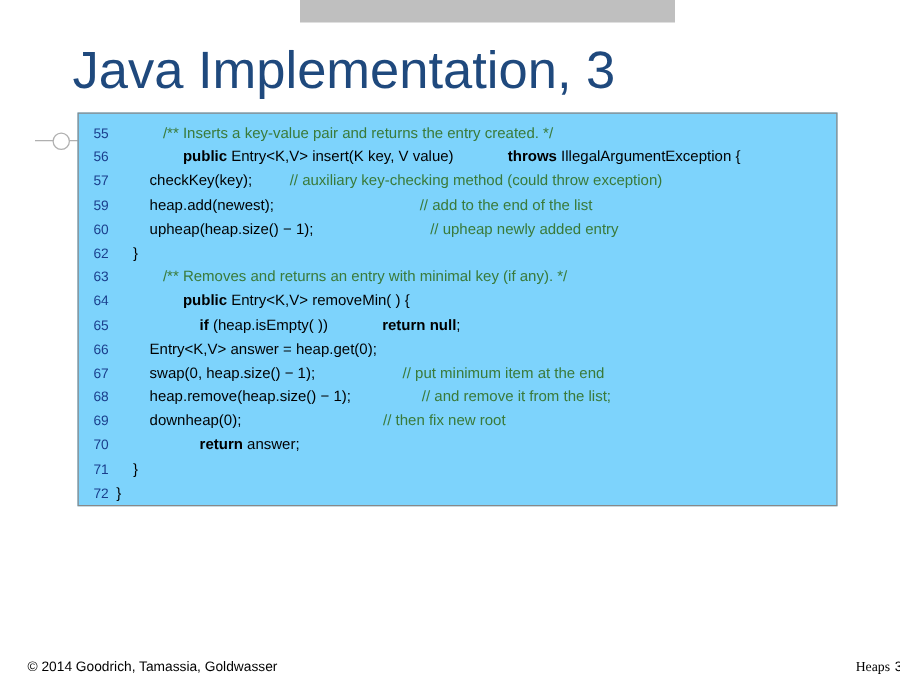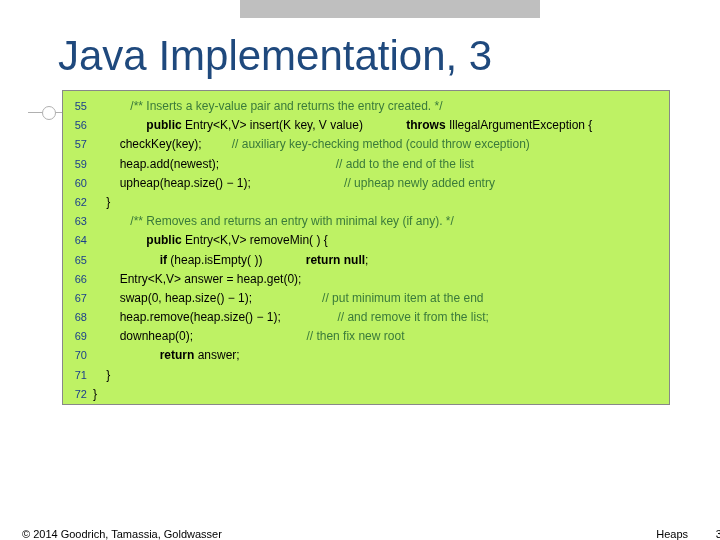--- a/index.html
+++ b/index.html
@@ -25,21 +25,21 @@
     font-size: 42px;
     color: #1f497d;
     letter-spacing: 0px;
   }
   .code-box {
     position: absolute;
     top: 90px;
     left: 62px;
     width: 608px;
     border: 1px solid #888;
-    background: #bef264;
+    background: #7dd3fc;
     padding: 6px 0 0 0;
   }
   .code-line {
     display: flex;
     height: 19.2px;
     align-items: baseline;
     font-family: 'Segoe UI', Verdana, sans-serif;
     font-size: 12px;
     line-height: 19.2px;
     white-space: pre;
@@ -62,21 +62,21 @@
     position: absolute;
     bottom: 12px;
     left: 0;
     width: 720px;
     display: flex;
     font-size: 11px;
     color: #000;
   }
   .footer-left { position: absolute; left: 22px; }
   .footer-center { position: absolute; left: 12px; width: 716px; text-align: right; }
-  .footer-right { position: absolute; right: 32px; }
+  .footer-right { position: absolute; right: 8px; font-family: Liberation Serif, serif; }
   .rule-accent {
     position: absolute;
     left: 28px;
     width: 42px;
     top: 112px;
     height: 1px;
     background: #b0b0b0;
   }
   .rule-accent::before {
     content: "";

